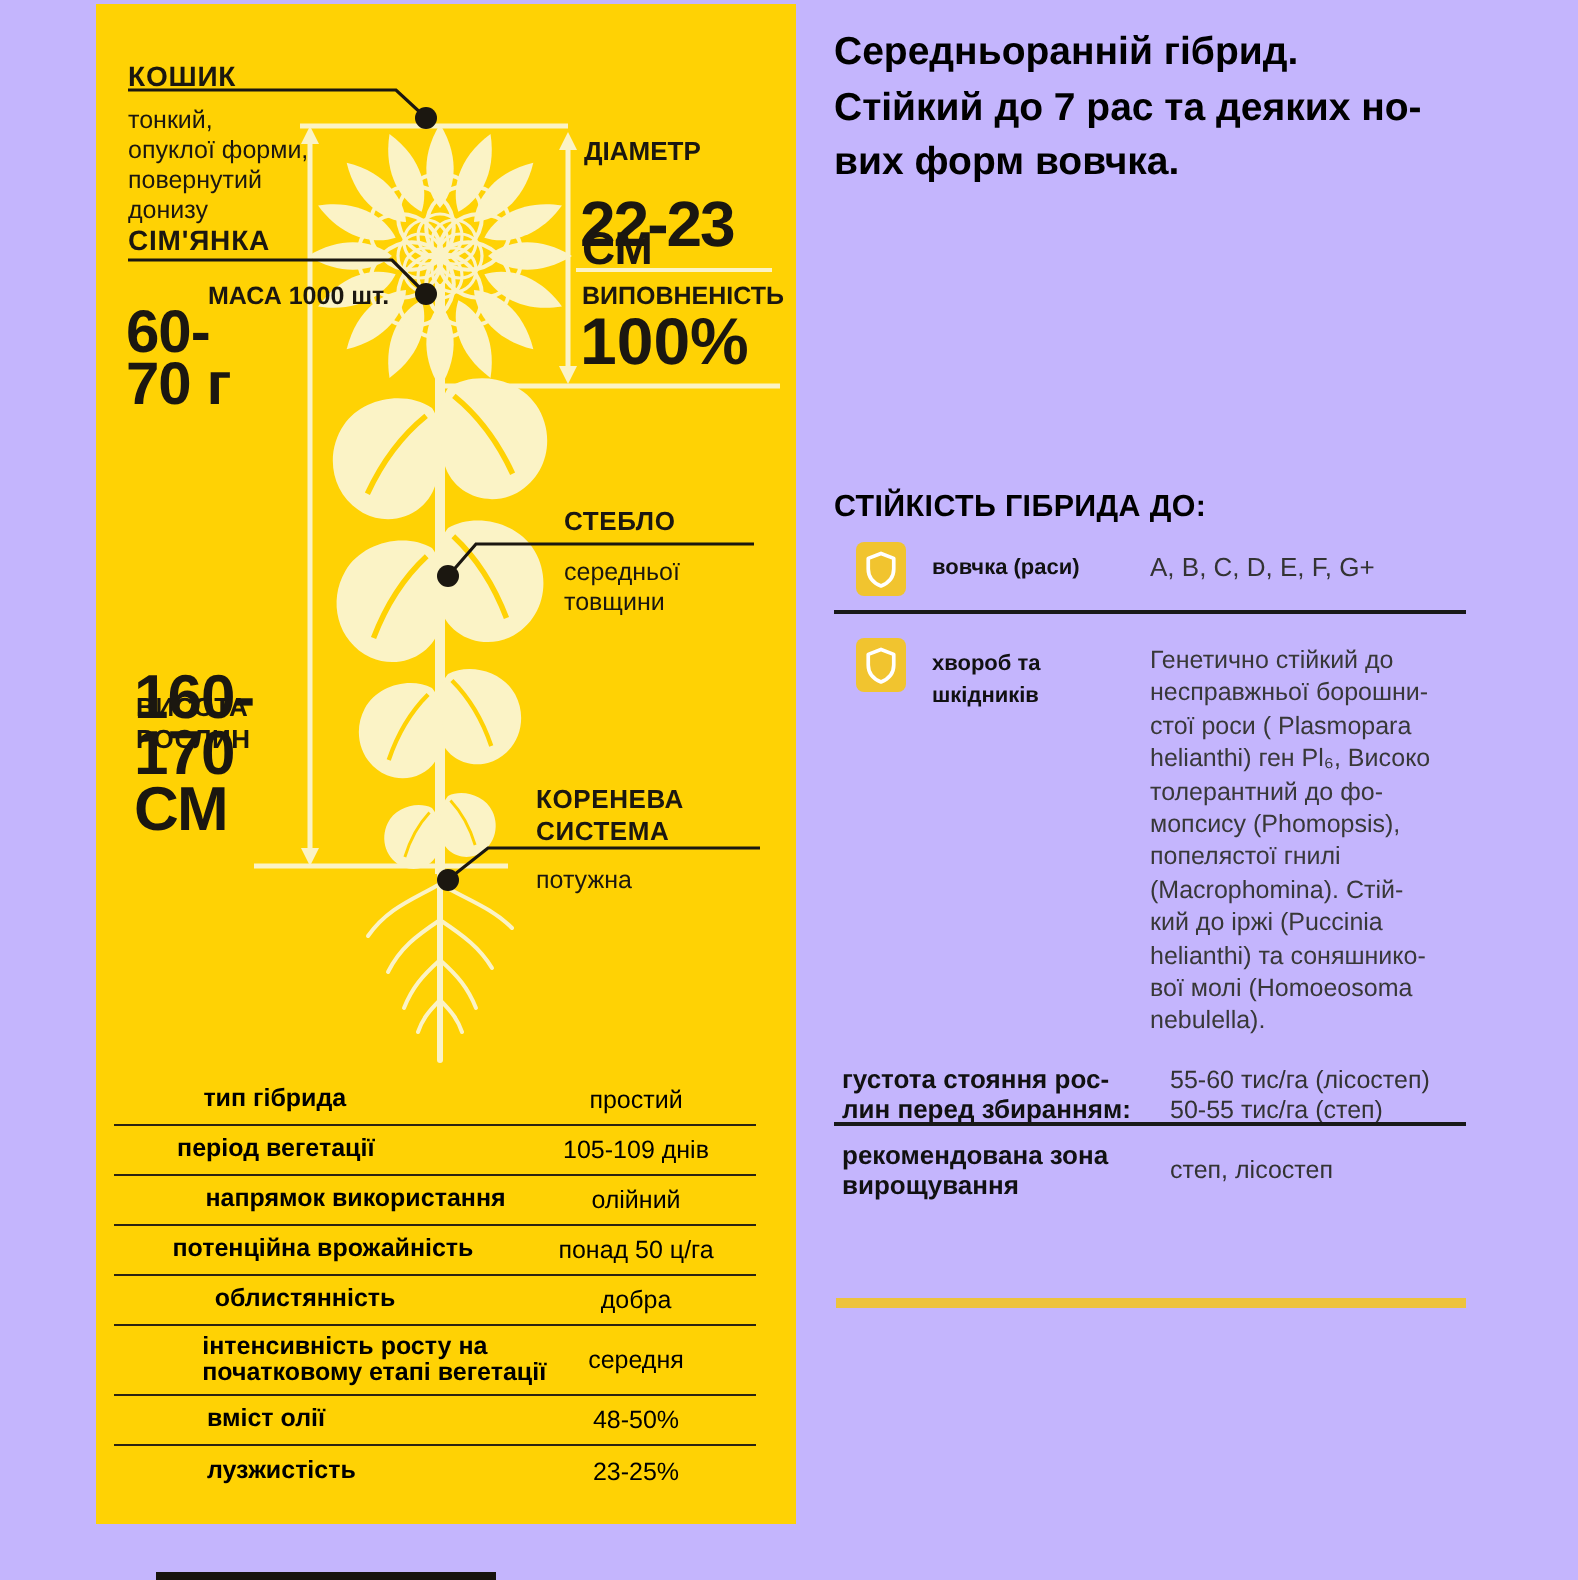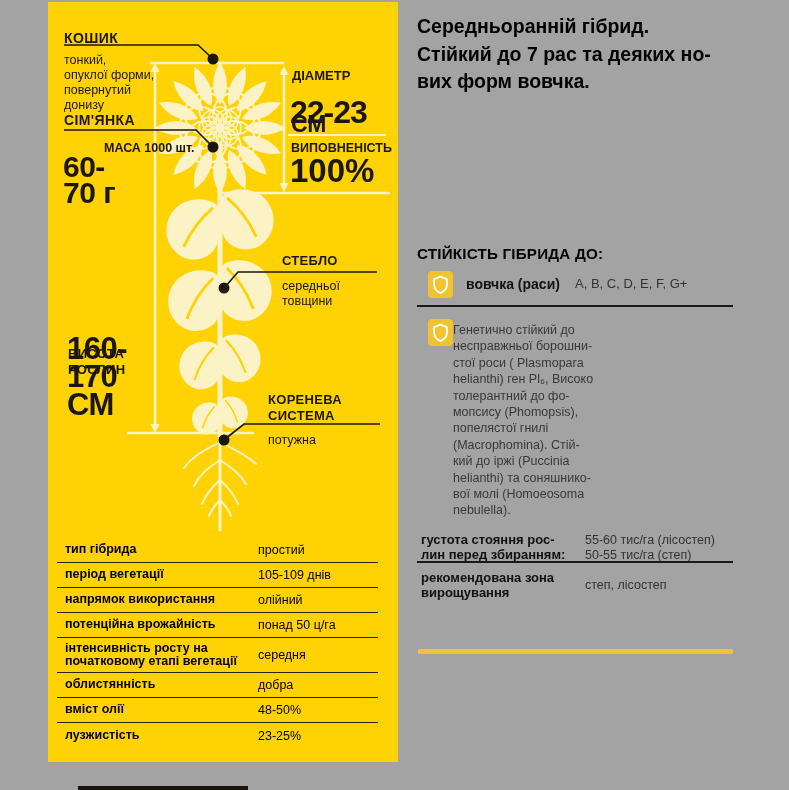--- a/index.html
+++ b/index.html
@@ -1,17 +1,17 @@
 <!DOCTYPE html>
 <html><head>
 <meta charset="utf-8">
 <style>
   * { margin:0; padding:0; box-sizing:border-box; }
   body { font-family:"Liberation Sans","DejaVu Sans",sans-serif; background:#fff; }
-  .page { position:relative; width:789px; height:790px; background:#a3a3a3; overflow:hidden; }
+  .page { position:relative; width:789px; height:790px; background:#c4b5fd; overflow:hidden; }
   .abs { position:absolute; }
   .pre { white-space:pre-line; }
 
   
   .panel { position:absolute; left:48px; top:2px; width:350px; height:760px; background:#FFD204; }
   .panel svg.plant { position:absolute; left:0; top:0; }
   .on-yellow { color:#1b1710; }
 
   .lbl-big   { font-size:14px; font-weight:bold; letter-spacing:.4px; }
   .lbl-mid   { font-size:13px; font-weight:600; letter-spacing:.3px; line-height:16px; }
@@ -30,33 +30,33 @@
   .diam-unit      { left:243px; top:109px; font-size:23px; font-weight:bold; }
   .fill-label     { left:243px; top:139px; font-size:12.5px; font-weight:600; }
   .fill-value     { left:242px; top:150px; font-size:33px; font-weight:bold; }
   .steblo-label   { left:234px; top:251px; }
   .steblo-desc    { left:234px; top:277px; }
   .root-label     { left:220px; top:390px; }
   .root-desc      { left:220px; top:431px; }
 
   
   .ytable { position:absolute; left:9px; top:536px; width:321px; }
-  .ytable .row { display:flex; align-items:center; border-bottom:1.5px solid #2b2310; padding:0 0 0 8px; min-height:25px; }
+  .ytable .row { display:flex; align-items:center; border-bottom:1.5px solid #2b2310; padding:0 0 0 8px; min-height:25px;justify-content:center; }
   .ytable .row:last-child { border-bottom:none; }
   .ytable .row.tall { min-height:35px; }
   .ytable .k { width:193px; font-size:12.5px; font-weight:bold; line-height:13.5px; }
   .ytable .v { font-size:12.5px; font-weight:500; }
 
   
   .rcol { position:absolute; left:417px; top:0; width:322px; color:#111; }
   .intro { position:absolute; left:0; top:13px; width:330px; font-size:19.5px; font-weight:bold; line-height:27.5px; color:#000; }
   .res-title { position:absolute; left:0; top:245px; font-size:15.2px; font-weight:bold; letter-spacing:.2px; color:#000;text-align:right; }
   .res-row { position:absolute; left:0; display:flex; }
   .res-row .icon-box { margin-left:11px; width:25px; height:27px; background:#F1C42F; border-radius:4px; display:flex; align-items:center; justify-content:center; flex:none; }
-  .res-row .k { margin-left:13px; width:109px; font-size:14px; font-weight:bold; line-height:16px; padding-top:5px; }
+  .res-row .k { margin-left:13px; width:109px; font-size:11px; font-weight:bold; line-height:16px; padding-top:5px; }
   .res-row .v { width:164px; font-size:13px; color:#333; padding-top:5px; }
   .res-row1 { top:271px; }
   .res-row2 { top:319px; }
   .res-row2 .v { font-size:12.5px; line-height:16.4px; color:#383838; padding-top:3px; }
   .sep1 { position:absolute; left:0; top:305px; width:316px; height:1.5px; background:#191919; }
   .spec-row { position:absolute; left:0; display:flex; }
   .spec-row .k { margin-left:4px; width:164px; font-size:13px; font-weight:bold; line-height:14.5px; }
   .spec-row .v { font-size:12.5px; color:#333; line-height:14.5px; }
   .spec-row1 { top:533px; }
   .spec-row2 { top:571px; }
@@ -219,28 +219,28 @@
           <div class="v">105-109 днів</div>
         </div>
       <div class="row">
           <div class="k pre">напрямок використання</div>
           <div class="v">олійний</div>
         </div>
       <div class="row">
           <div class="k pre">потенційна врожайність</div>
           <div class="v">понад 50 ц/га</div>
         </div>
+      <div class="row">
+          <div class="k pre">облистянність</div>
+          <div class="v">добра</div>
+        </div>
       <div class="row tall">
           <div class="k pre">інтенсивність росту на
 початковому етапі вегетації</div>
           <div class="v">середня</div>
-        </div>
-      <div class="row">
-          <div class="k pre">облистянність</div>
-          <div class="v">добра</div>
         </div>
       <div class="row">
           <div class="k pre">вміст олії</div>
           <div class="v">48-50%</div>
         </div>
       <div class="row">
           <div class="k pre">лузжистість</div>
           <div class="v">23-25%</div>
         </div>
     </div>
@@ -264,20 +264,22 @@
     </div>
 
     <div class="sep1"></div>
 
     <div class="res-row res-row2">
       <div class="icon-box">
         <svg width="17" height="19" viewBox="0 0 24 26">
             <path d="M12 2 L21 5.5 V13 C21 19 17 23 12 25 C7 23 3 19 3 13 V5.5 Z" fill="none" stroke="#ffffff" stroke-width="2.6" stroke-linejoin="round"></path>
           </svg>
       </div>
+      <div class="k pre">хвороб та
+шкідників</div>
       <div class="v pre">Генетично стійкий до
 несправжньої борошни-
 стої роси ( Plasmopara
 helianthi) ген Pl₆, Високо
 толерантний до фо-
 мопсису (Phomopsis),
 попелястої гнилі
 (Macrophomina). Стій-
 кий до іржі (Puccinia
 helianthi) та соняшнико-

